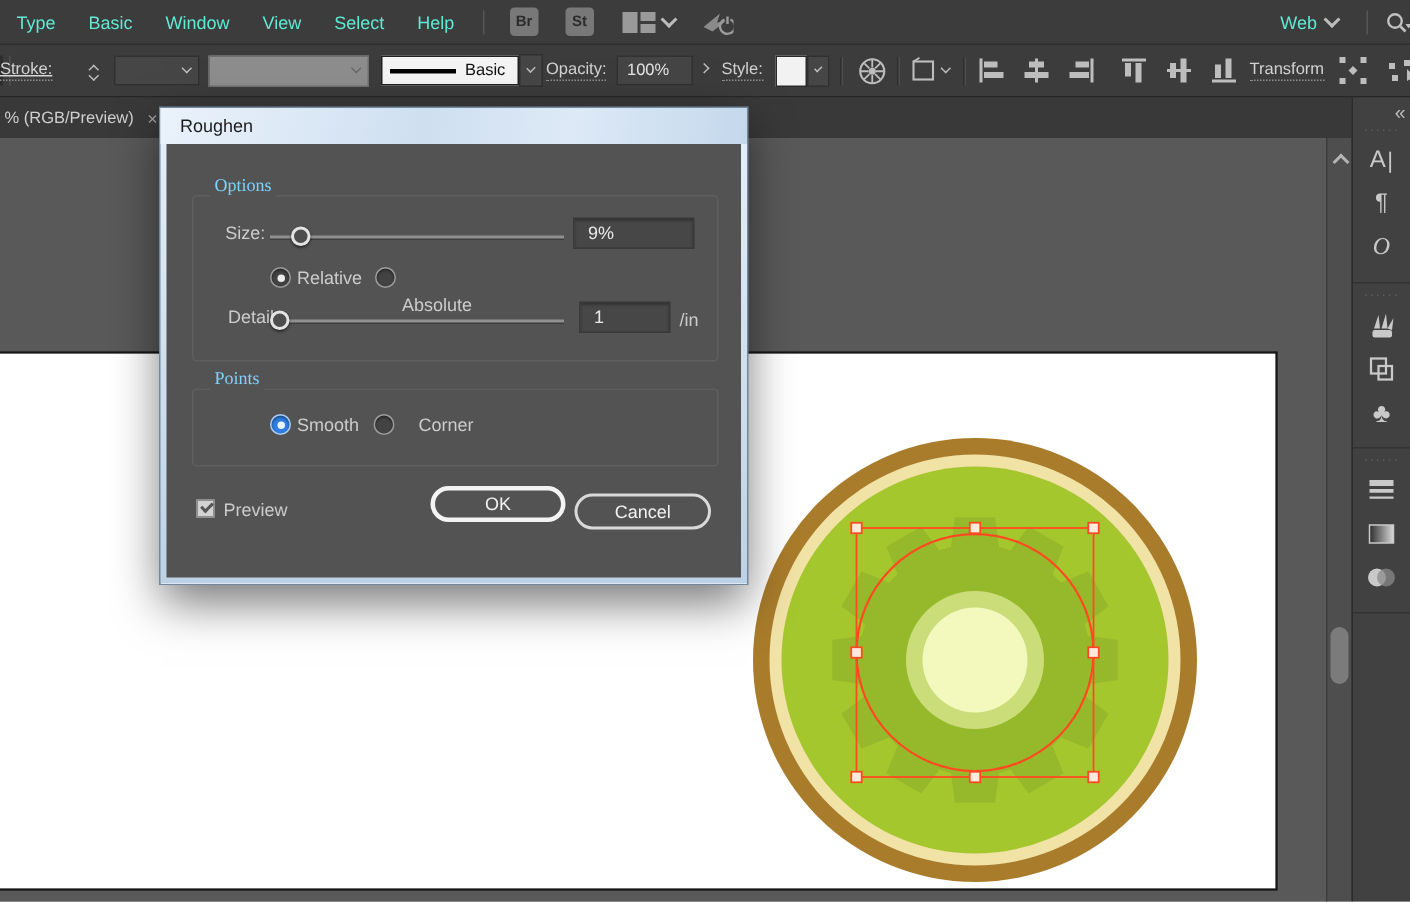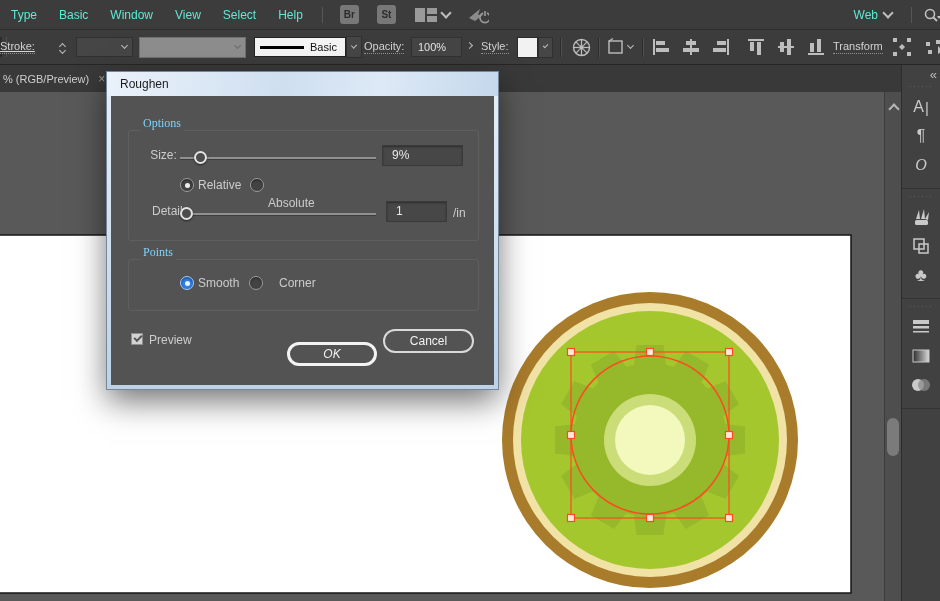--- a/index.html
+++ b/index.html
@@ -443,18 +443,18 @@
       <div class="legend" style="left:29px;top:149px;">Points</div>
 
       <span class="radio blue" style="left:69px;top:180px;"></span>
       <div class="dlabel" style="left:87px;top:180px;">Smooth</div>
       <span class="radio" style="left:138px;top:180px;"></span>
       <div class="dlabel" style="left:156px;top:180px;margin-left:12px;">Corner</div>
 
       <span class="checkbox" style="left:20px;top:237px;"></span>
       <div class="dlabel" style="left:38px;top:237px;">Preview</div>
 
-      <div class="pillbtn ok" style="left:176px;top:246px;width:90px;font-style:italic;">OK</div>
+      <div class="pillbtn ok" style="left:176px;top:228px;width:90px;">OK</div>
       <div class="pillbtn cancel" style="left:272px;top:233px;width:91px;">Cancel</div>
     </div>
   </div>
 
 </div>
 
 </body></html>

